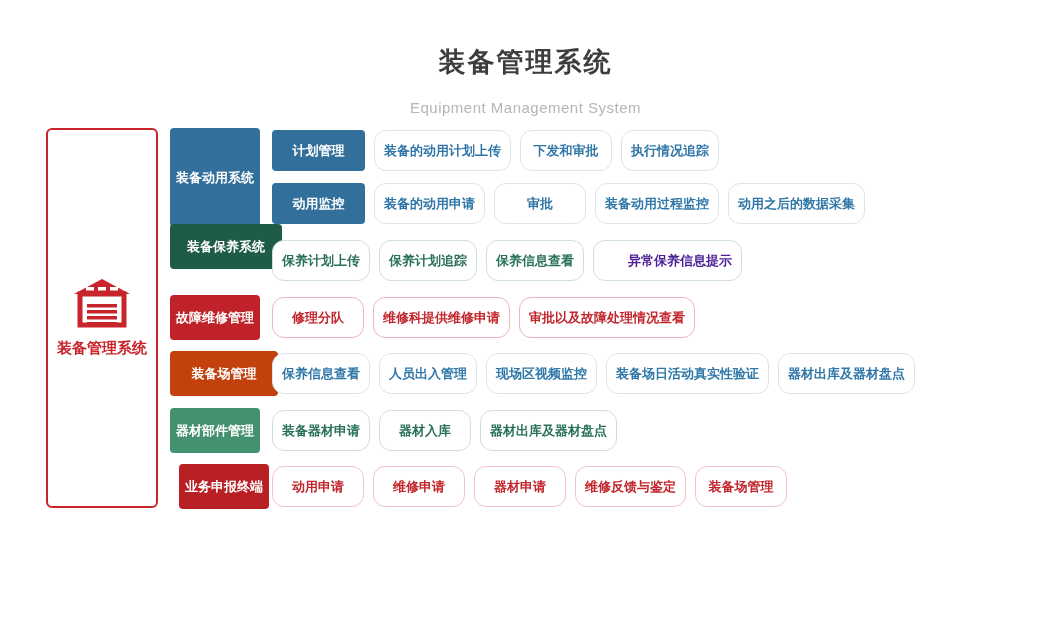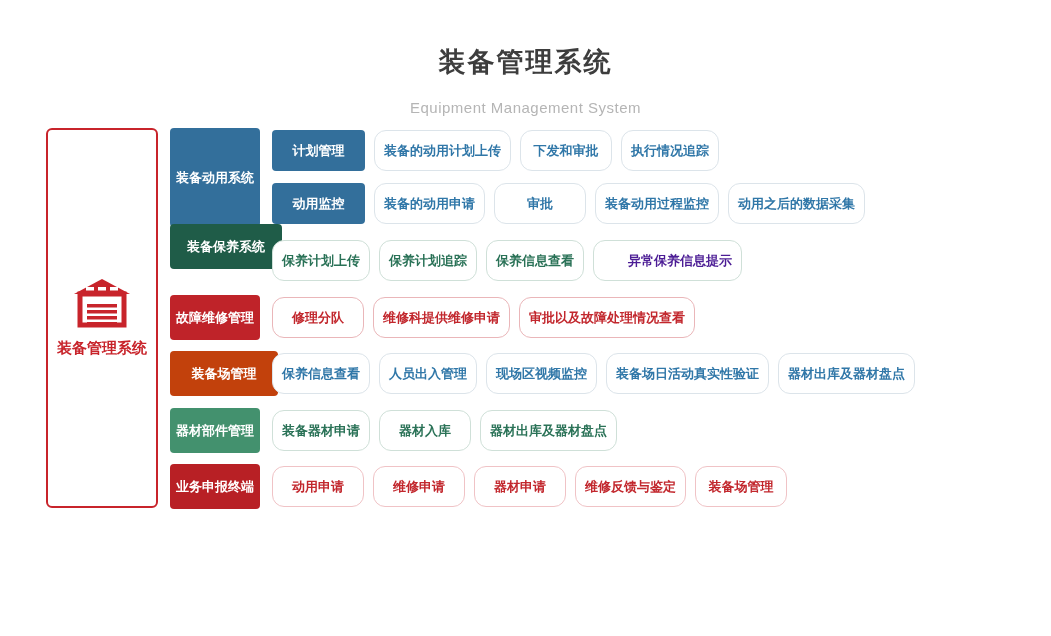--- a/index.html
+++ b/index.html
@@ -84,21 +84,21 @@
         <div class="node" style="color: rgb(48, 119, 168); border-color: rgb(220, 228, 234);">现场区视频监控</div>
         <div class="node" style="color: rgb(48, 119, 168); border-color: rgb(220, 228, 234);">装备场日活动真实性验证</div>
         <div class="node" style="color: rgb(48, 119, 168); border-color: rgb(220, 228, 234);">器材出库及器材盘点</div>
       </div>
       <div class="cat" style="left: 170px; top: 408px; width: 90px; height: 45px; background: rgb(67, 145, 110);">器材部件管理</div>
       <div class="row" style="left: 272px; top: 410px;">
         <div class="node" style="color: rgb(42, 114, 87); border-color: rgb(207, 224, 216);">装备器材申请</div>
         <div class="node" style="color: rgb(42, 114, 87); border-color: rgb(207, 224, 216);">器材入库</div>
         <div class="node" style="color: rgb(42, 114, 87); border-color: rgb(207, 224, 216);">器材出库及器材盘点</div>
       </div>
-      <div class="cat" style="left: 170px; top: 464px; width: 90px; height: 45px; background: rgb(184, 32, 37);">业务申报终端</div>
+      <div class="cat" style="left: 179px; top: 464px; width: 90px; height: 45px; background: rgb(184, 32, 37);">业务申报终端</div>
       <div class="row" style="left: 272px; top: 466px;">
         <div class="node" style="color: rgb(194, 39, 45); border-color: rgb(240, 195, 198);">动用申请</div>
         <div class="node" style="color: rgb(194, 39, 45); border-color: rgb(240, 195, 198);">维修申请</div>
         <div class="node" style="color: rgb(194, 39, 45); border-color: rgb(240, 195, 198);">器材申请</div>
         <div class="node" style="color: rgb(194, 39, 45); border-color: rgb(240, 195, 198);">维修反馈与鉴定</div>
         <div class="node" style="color: rgb(194, 39, 45); border-color: rgb(240, 195, 198);">装备场管理</div>
       </div>
     </div>
 
 </div>

